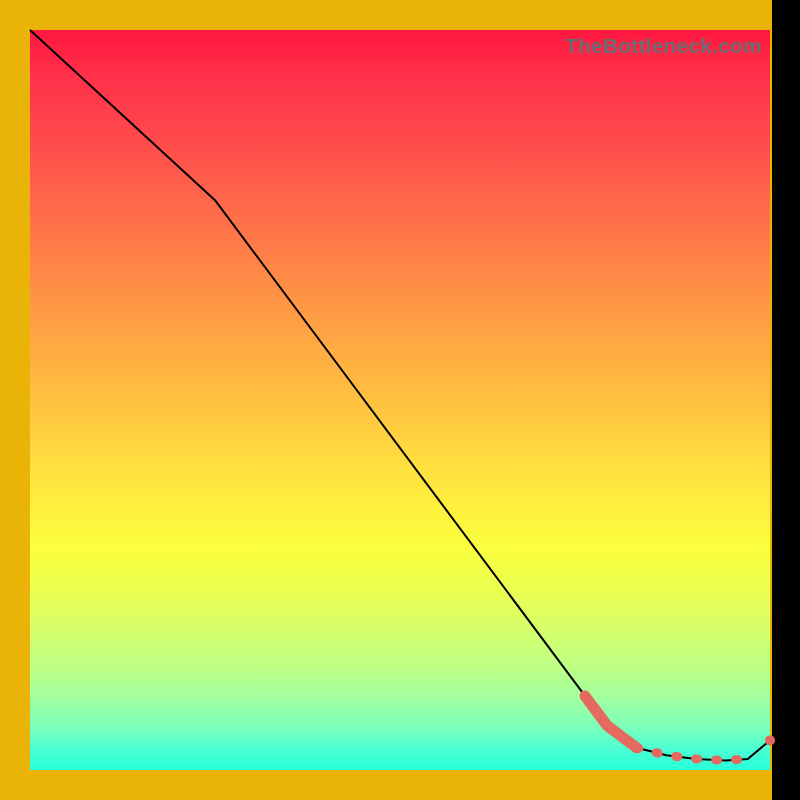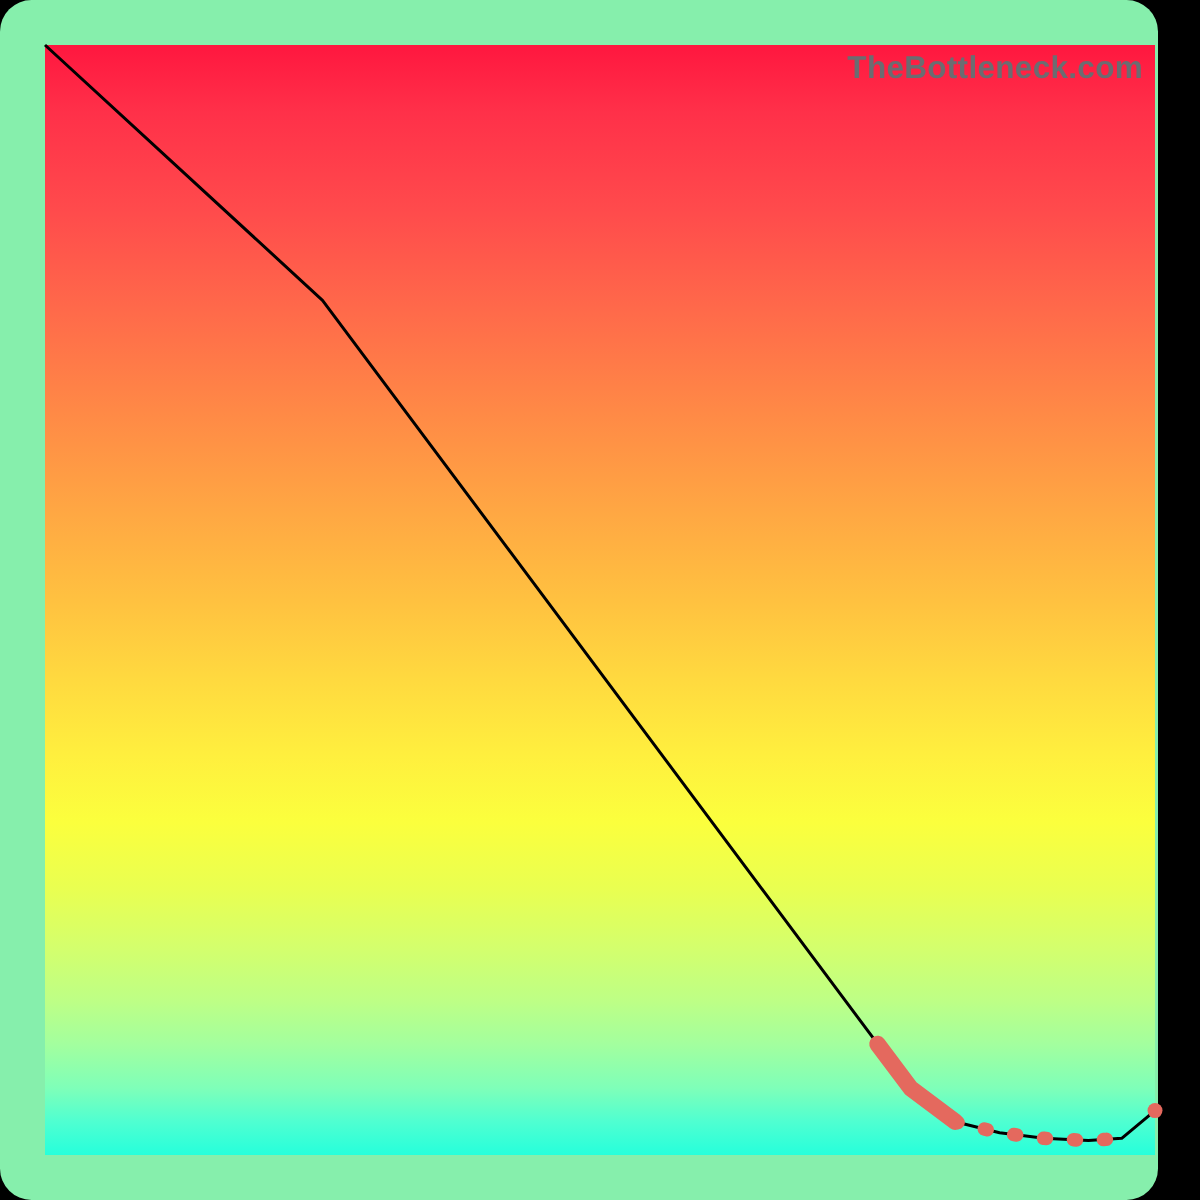--- a/index.html
+++ b/index.html
@@ -7,22 +7,21 @@
     padding: 0;
     width: 800px;
     height: 800px;
     background: #000;
     overflow: hidden;
   }
   .canvas {
     position: relative;
     width: 772px;
     height: 800px;
-    background: #86efac;
-    border-radius: 21px;
+    background: #eab308;
   }
   .plot-area {
     position: absolute;
     left: 30px;
     top: 30px;
     width: 740px;
     height: 740px;
     background: linear-gradient(
       to bottom,
       #ff173f 0%,

